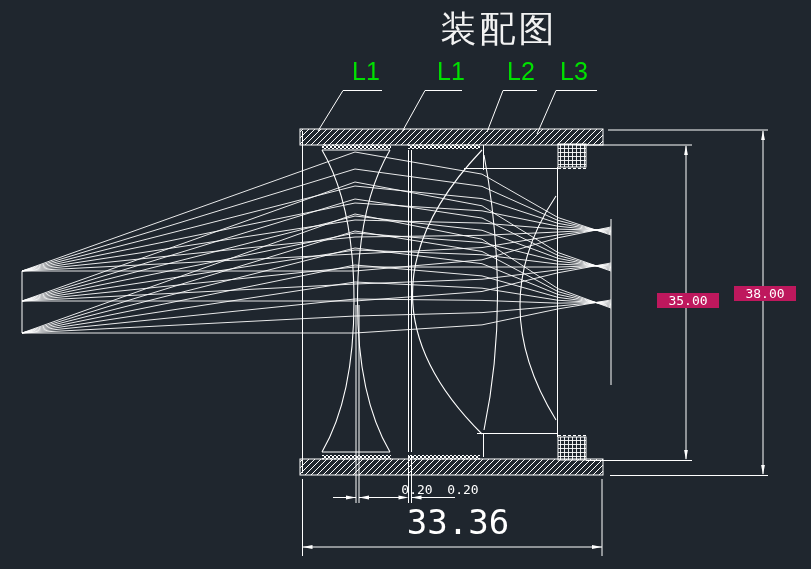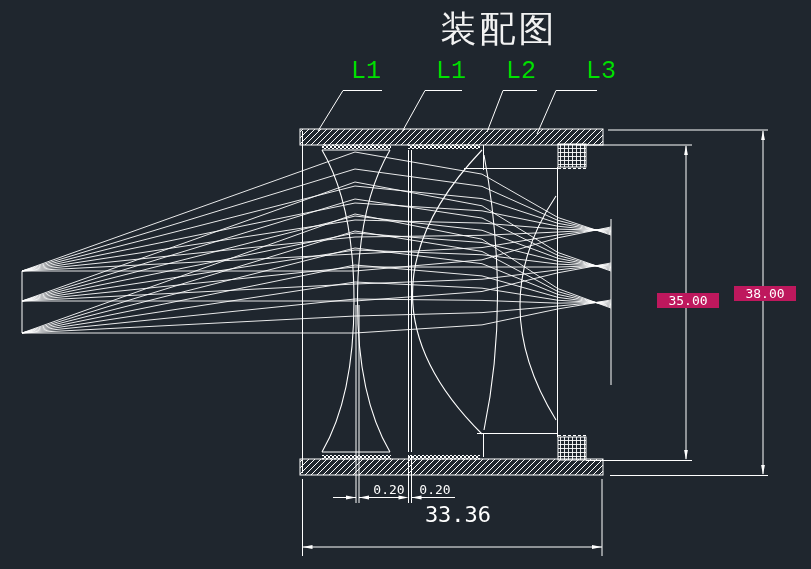--- a/index.html
+++ b/index.html
@@ -12,31 +12,31 @@
   svg{position:absolute;left:0;top:0;}
   .txt{position:absolute;color:#ffffff;white-space:nowrap;}
   .title{
     left:436px;top:5px;width:126px;text-align:center;
     font-size:36px;letter-spacing:3px;color:#f2f2f2;
     font-family:"DejaVu Sans", sans-serif;
   }
   .lens-label{
     top:57px;width:34px;text-align:center;
     font-size:25px;color:#00e000;
-    font-family:Liberation Mono, monospace;
+    font-family:Liberation Sans, sans-serif;
   }
   .dim{
     font-family:"DejaVu Sans Mono", monospace;
     text-align:center;color:#ffffff;
   }
   .dim-v{font-size:13px;background:#be185d;padding:0 2px;}
   .dim-35{left:657px;top:293px;width:58px;}
   .dim-38{left:734px;top:286px;width:58px;}
-  .dim-total{left:403px;top:502px;width:110px;font-size:22px;}
-  .dim-gap{font-size:13px;width:36px;top:482px;}
+  .dim-total{left:403px;top:502px;width:110px;font-size:34px;}
+  .dim-gap{font-size:13px;width:36px;top:482px;margin-left:28px;}
   .dim-gap1{left:371px;}
   .dim-gap2{left:417px;}
 </style>
 </head>
 <body>
 
 <div id="viewport">
 
   <svg id="drawing" width="811" height="569" viewBox="0 0 811 569">
     <defs>
@@ -138,21 +138,21 @@
         <polygon points="408.5,497.5 398.5,495.6 398.5,499.4" fill="#ffffff"></polygon>
         <polygon points="411.5,497.5 421.5,495.6 421.5,499.4" fill="#ffffff"></polygon>
       </g>
   </svg>
 
   <div class="txt title">装配图</div>
 
   <div class="txt lens-label" style="left:349px;">L1</div>
   <div class="txt lens-label" style="left:434px;">L1</div>
   <div class="txt lens-label" style="left:504px;">L2</div>
-  <div class="txt lens-label" style="left:584px;">L3</div>
+  <div class="txt lens-label" style="left:557px;">L3</div>
 
   <div class="txt dim dim-v dim-35">35.00</div>
   <div class="txt dim dim-v dim-38">38.00</div>
   <div class="txt dim dim-total">33.36</div>
   <div class="txt dim dim-gap dim-gap1">0.20</div>
   <div class="txt dim dim-gap dim-gap2">0.20</div>
 
 </div>
 
 </body></html>

